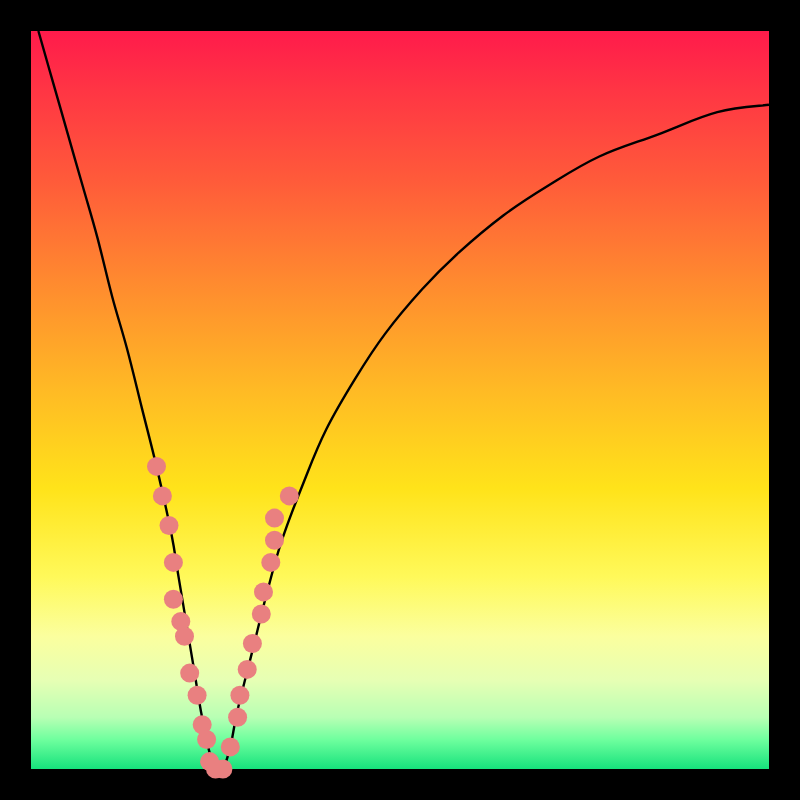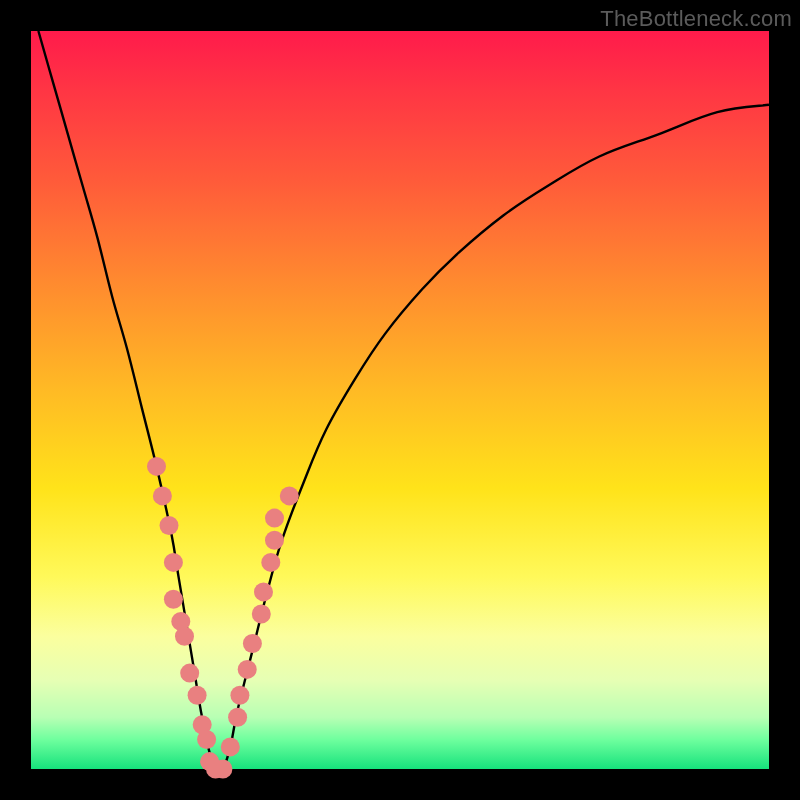--- a/index.html
+++ b/index.html
@@ -87,14 +87,13 @@
           <circle cx="221.4" cy="612.5" r="9.5" fill="#e98080" stroke="#b45353" stroke-width="0"></circle>
           <circle cx="230.3" cy="583.0" r="9.5" fill="#e98080" stroke="#b45353" stroke-width="0"></circle>
           <circle cx="232.5" cy="560.9" r="9.5" fill="#e98080" stroke="#b45353" stroke-width="0"></circle>
           <circle cx="239.8" cy="531.4" r="9.5" fill="#e98080" stroke="#b45353" stroke-width="0"></circle>
           <circle cx="243.5" cy="509.2" r="9.5" fill="#e98080" stroke="#b45353" stroke-width="0"></circle>
           <circle cx="243.5" cy="487.1" r="9.5" fill="#e98080" stroke="#b45353" stroke-width="0"></circle>
           <circle cx="258.3" cy="464.9" r="9.5" fill="#e98080" stroke="#b45353" stroke-width="0"></circle>
         </g>
     </svg>
   </div>
-  <div class="watermark">TheBottleneck.com</div>
 </div>
 
 </body></html>

